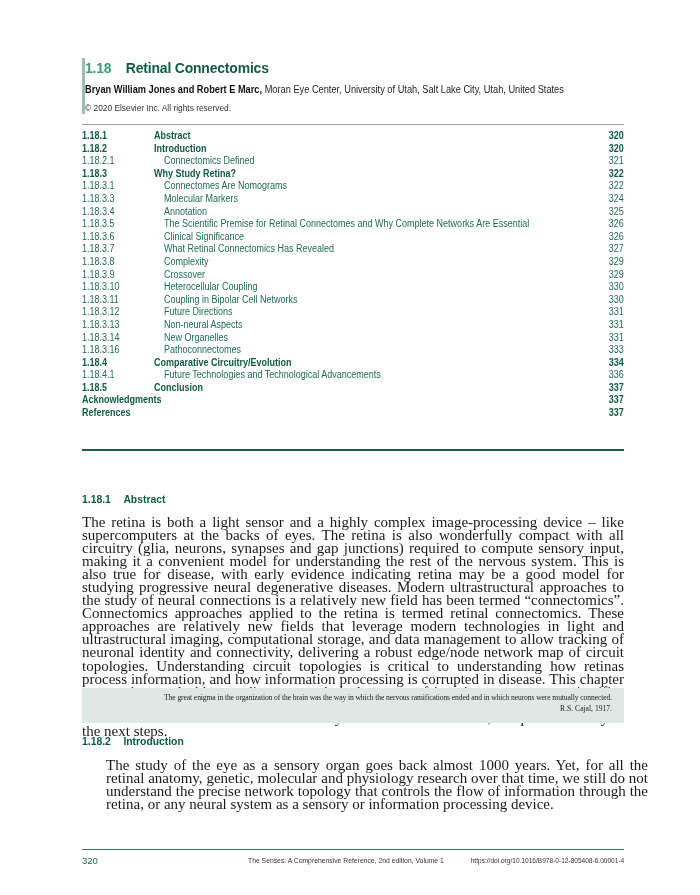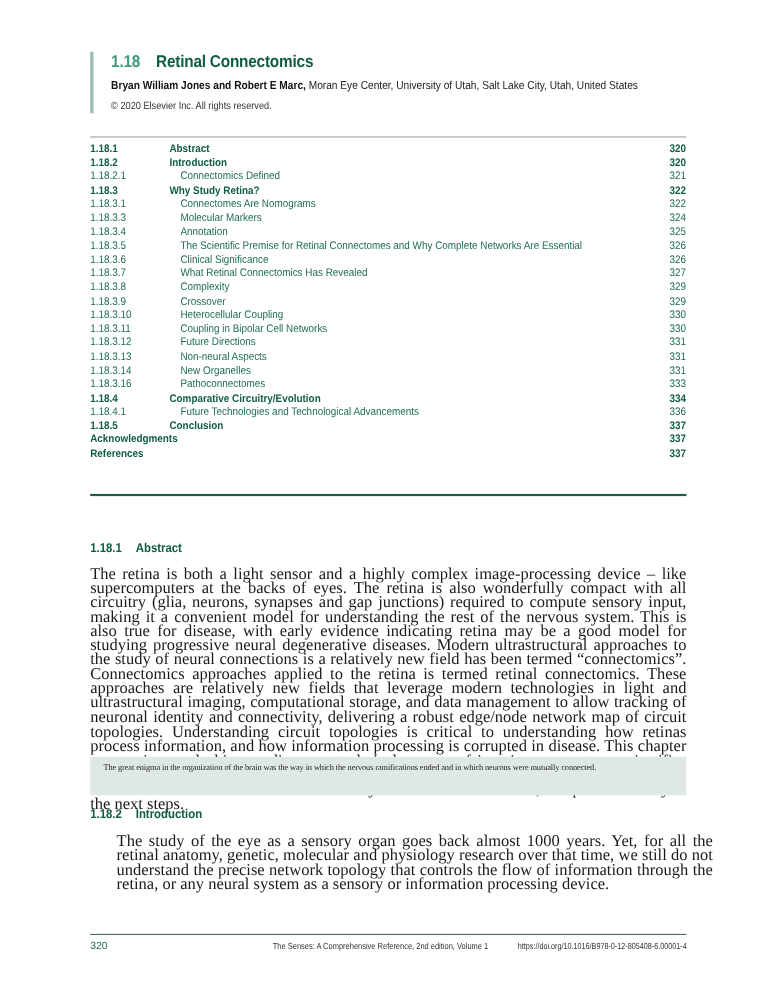--- a/index.html
+++ b/index.html
@@ -1,19 +1,19 @@
 <!DOCTYPE html>
 <html><head>
 <meta charset="utf-8">
 <style>
   html, body { margin: 0; padding: 0; background: #ffffff; }
   body { width: 700px; height: 895px; position: relative; overflow: hidden; }
   .page { position: absolute; left: 82px; top: 0; width: 542px; }
 
-  .title-block { position: absolute; top: 47px; left: 0; width: 542px; border-left: 3px solid #9bbdb2; padding-left: 16px; box-sizing: border-box; height: 56px; }
+  .title-block { position: absolute; top: 58px; left: 0; width: 542px; border-left: 3px solid #9bbdb2; padding-left: 0; box-sizing: border-box; height: 56px; }
   .chapter-title { font-family: "Liberation Sans", sans-serif; font-weight: bold; font-size: 15.5px; color: #0e5c45; letter-spacing: -0.2px; margin: 0; line-height: 20px; transform: scaleX(0.9); transform-origin: left; }
   .chapter-title .num { color: #3f9a79; margin-right: 16px; }
   .authors { font-family: "Liberation Sans", sans-serif; font-size: 10.5px; color: #222; margin-top: 4px; line-height: 14px; white-space: nowrap; transform: scaleX(0.88); transform-origin: left; }
   .authors b { font-weight: bold; color: #111; }
   .copyright { font-family: "Liberation Sans", sans-serif; font-size: 9.5px; color: #333; margin-top: 5px; line-height: 13px; transform: scaleX(0.88); transform-origin: left; }
 
   .rule-thin { position: absolute; left: 0; width: 542px; height: 1px; background: #9aa5a1; }
   .rule-thick { position: absolute; left: 0; width: 542px; height: 2px; background: #1d5b4c; }
 
   .toc { position: absolute; top: 130px; left: 0; width: 542px; }
@@ -24,21 +24,21 @@
   .toc-row .p { position: absolute; right: 0; transform: scaleX(0.9); transform-origin: right; }
   .toc-row.bold .n, .toc-row.bold .t, .toc-row.bold .p { font-weight: bold; color: #0e5c45; }
   .toc-row.noidx .t { left: 0; }
 
   .section-head { position: absolute; left: 0; font-family: "Liberation Sans", sans-serif; font-weight: bold; font-size: 11.5px; color: #0e5c45; white-space: nowrap; transform: scaleX(0.9); transform-origin: left; }
   .section-head .num { margin-right: 14px; }
 
   .para { position: absolute; left: 0; width: 542px; font-family: "Liberation Serif", serif; font-size: 15px; line-height: 13.05px; color: #1a1a1a; text-align: justify; hyphens: auto; }
 
   .quote { position: absolute; left: 0; top: 688px; width: 542px; height: 35px; background: #dfe8e4; box-sizing: border-box; padding: 5px 12px 0 12px; font-family: "Liberation Serif", serif; font-size: 7.6px; color: #222; line-height: 10.5px; }
-  .quote .q-text { text-align: left; white-space: nowrap; letter-spacing: -0.1px; }
+  .quote .q-text { text-align: right; white-space: nowrap; letter-spacing: -0.1px; }
   .quote .q-attr { text-align: right; }
 
   .footer-rule { position: absolute; left: 0; top: 849px; width: 542px; height: 1px; background: #3f6f62; }
   .footer { position: absolute; left: 0; top: 855px; width: 542px; height: 14px; font-family: "Liberation Sans", sans-serif; font-size: 8px; color: #333; }
   .footer .pg { position: absolute; left: 0; font-size: 9.5px; color: #1e6b56; }
   .footer .book { position: absolute; left: 166px; white-space: nowrap; transform: scaleX(0.85); transform-origin: left; top: 1px; }
   .footer .doi { position: absolute; right: 0; white-space: nowrap; transform: scaleX(0.82); transform-origin: right; top: 1px; }
 </style>
 </head>
 <body>
@@ -172,20 +172,21 @@
     </div>
 
   <div class="rule-thick" style="top:449px;"></div>
 
   <div class="section-head" style="top:493px;"><span class="num">1.18.1</span><span>Abstract</span></div>
 
   <div class="para" style="top:516px;">The retina is both a light sensor and a highly complex image-processing device – like supercomputers at the backs of eyes. The retina is also wonderfully compact with all circuitry (glia, neurons, synapses and gap junctions) required to compute sensory input, making it a convenient model for understanding the rest of the nervous system. This is also true for disease, with early evidence indicating retina may be a good model for studying progressive neural degenerative diseases. Modern ultrastructural approaches to the study of neural connections is a relatively new field has been termed “connectomics”. Connectomics approaches applied to the retina is termed retinal connectomics. These approaches are relatively new fields that leverage modern technologies in light and ultrastructural imaging, computational storage, and data management to allow tracking of neuronal identity and connectivity, delivering a robust edge/node network map of circuit topologies. Understanding circuit topologies is critical to understanding how retinas process information, and how information processing is corrupted in disease. This chapter summarizes early history, discusses technical aspects of imaging connectomes, justifies the importance of why connectomics approaches are important, particularly in retina, discusses what has been learned from early efforts in connectomics, and points the way to the next steps.</div>
 
   <div class="quote">
     <div class="q-text">The great enigma in the organization of the brain was the way in which the nervous ramifications ended and in which neurons were mutually connected.</div>
+    <div class="q-attr">R.S. Cajal, 1917.</div>
   </div>
 
   <div class="section-head" style="top:735px;"><span class="num">1.18.2</span><span>Introduction</span></div>
 
   <div class="para" style="top:759px;margin-left:24px;">The study of the eye as a sensory organ goes back almost 1000 years. Yet, for all the retinal anatomy, genetic, molecular and phys­iology research over that time, we still do not understand the precise network topology that controls the flow of information through the retina, or any neural system as a sensory or information processing device.</div>
 
   <div class="footer-rule"></div>
   <div class="footer">
     <span class="pg">320</span>
     <span class="book">The Senses: A Comprehensive Reference, 2nd edition, Volume 1</span>

